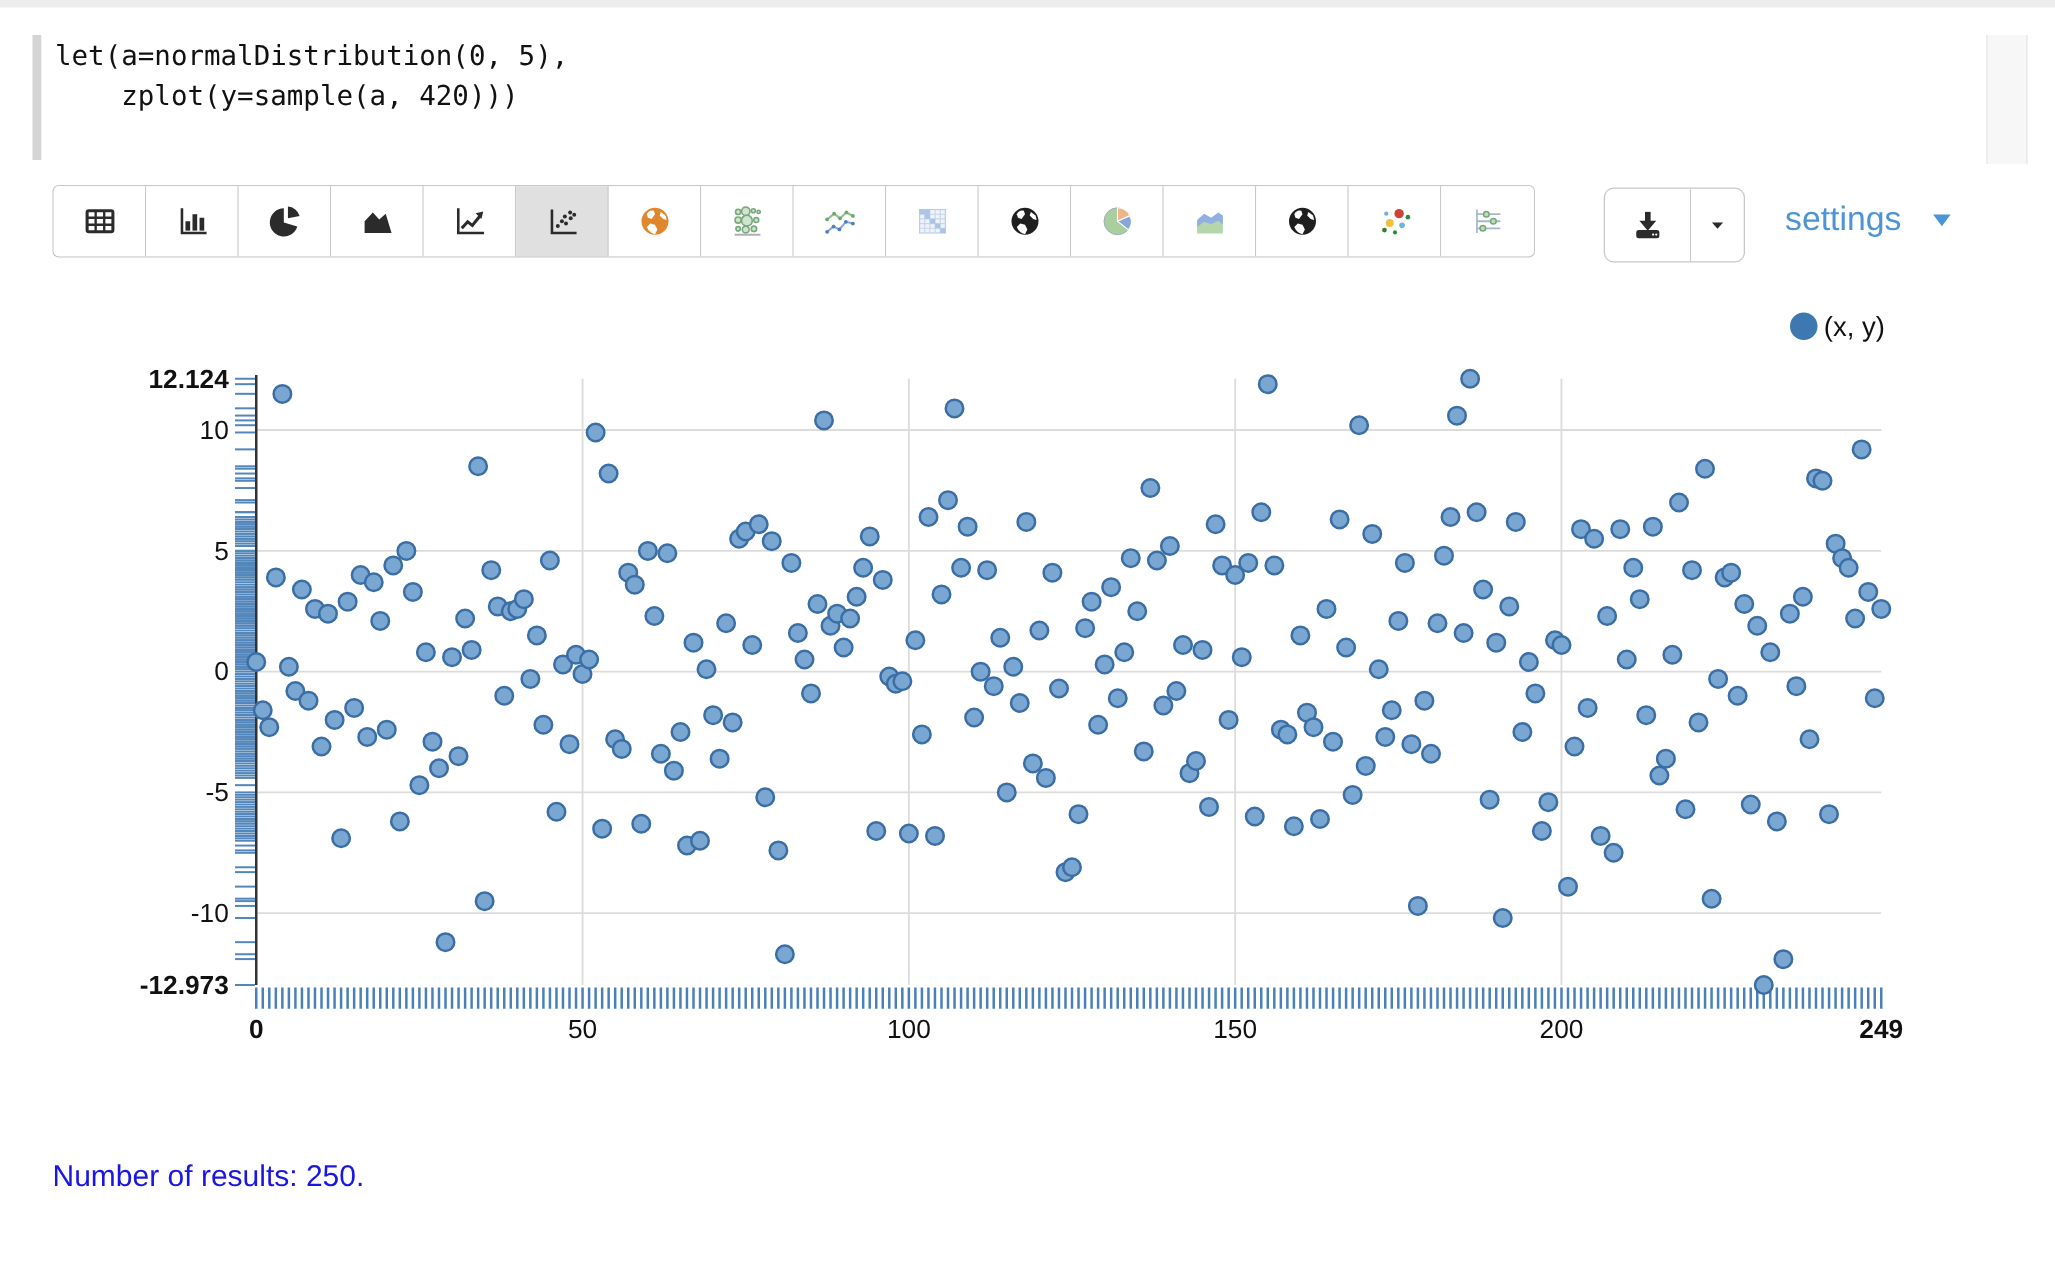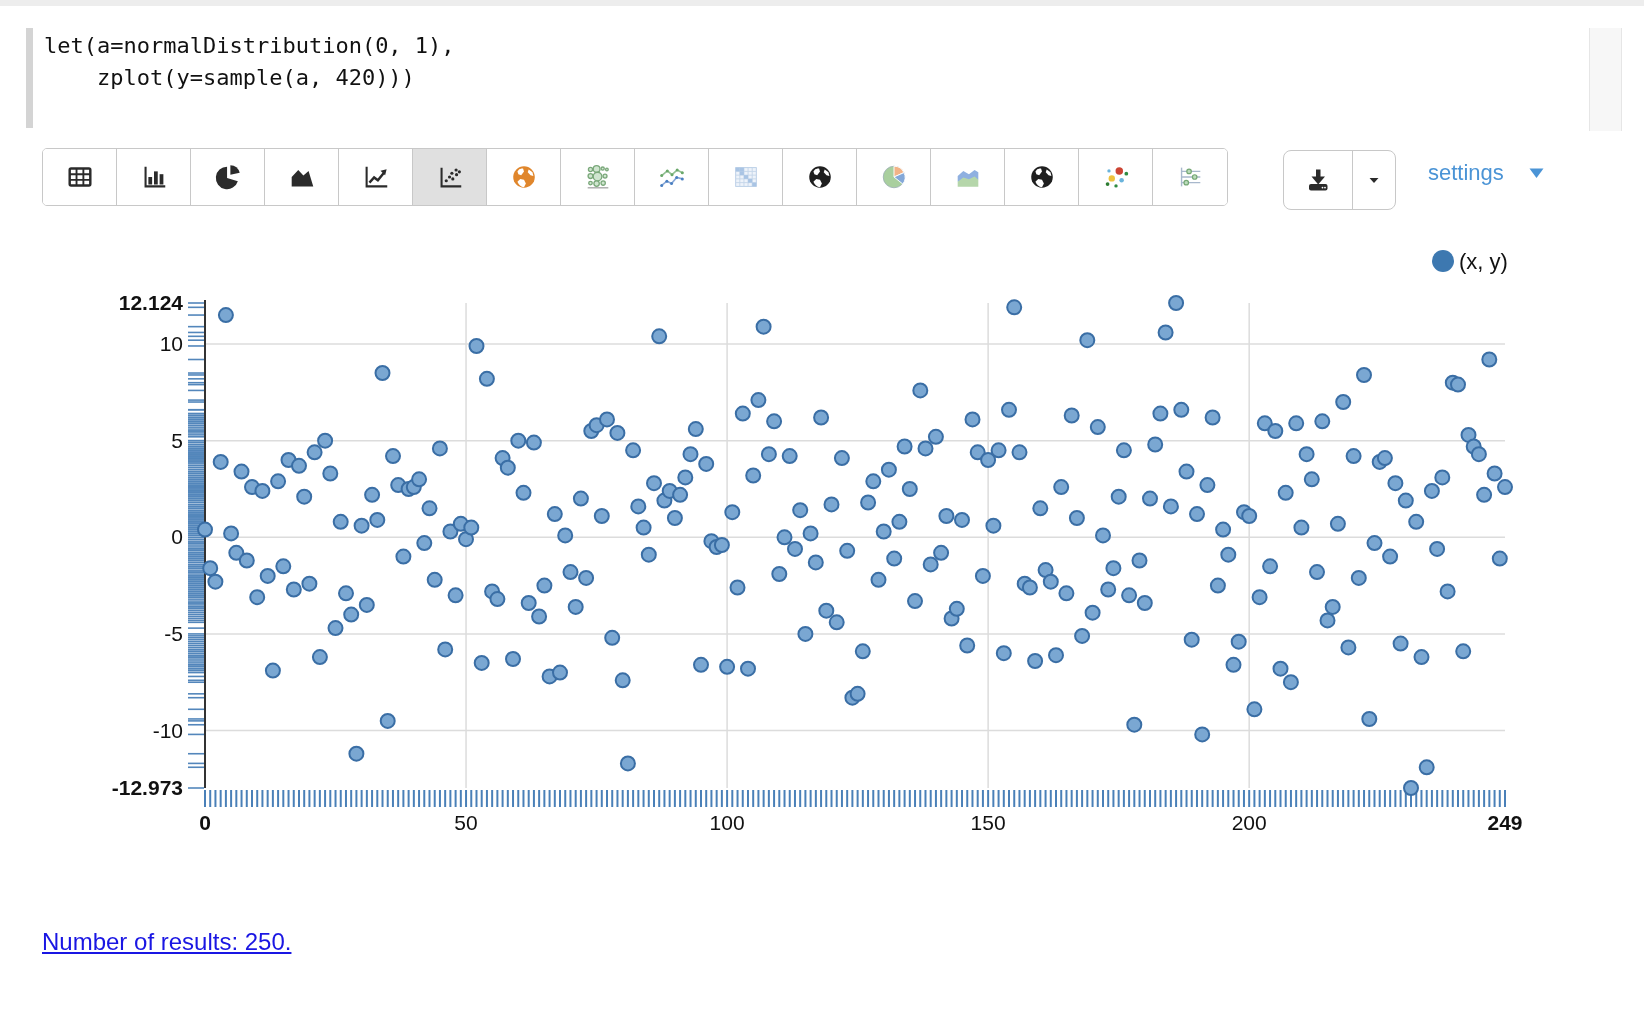--- a/index.html
+++ b/index.html
@@ -35,34 +35,34 @@
   .dl-group{
     position:absolute;left:1283px;top:150px;height:58px;display:flex;
     border:1px solid #c8c8c8;border-radius:8px;background:#fff;
   }
   .dl-btn{width:69px;height:58px;display:flex;align-items:center;justify-content:center;
     border-right:1px solid #c8c8c8;cursor:pointer;box-sizing:border-box;border-radius:7px 0 0 7px;}
   .caret-btn{width:42px;height:58px;display:flex;align-items:center;justify-content:center;
     cursor:pointer;border-radius:0 7px 7px 0;}
   .settings{
     position:absolute;left:1428px;top:160px;display:flex;align-items:center;gap:24px;
-    font-size:22px;color:#4b94d6;cursor:pointer;
+    font-size:27px;color:#4b94d6;cursor:pointer;
   }
   
   #chart-svg{position:absolute;left:0;top:230px;}
   .footer-text{position:absolute;left:42px;top:928px;font-size:24px;}
 </style>
 </head>
 <body>
 
 <div class="top-strip"></div>
 
 <div class="editor">
   <div class="editor-gutter"></div>
-  <div class="code"><span>let(a=normalDistribution(0, 1),</span>
+  <div class="code"><span>let(a=normalDistribution(0, 5),</span>
 <span>    zplot(y=sample(a, 420)))</span></div>
   <div class="editor-scrollbar"></div>
 </div>
 
 <div class="toolbar" id="toolbar">
     <div class="tb-btn">
       <svg width="30" height="30" viewBox="0 0 32 32">
         <rect x="5" y="7" width="22" height="18" rx="1.5" fill="none" stroke="#2b2b2b" stroke-width="2.6"></rect>
         <path d="M5 13h22M5 19h22M12.3 7v18M19.6 7v18" stroke="#2b2b2b" stroke-width="2" fill="none"></path>
       </svg>
@@ -1030,13 +1030,13 @@
       <text x="988.1325301204819" y="600">150</text>
       <text x="1249.1767068273093" y="600">200</text>
       <text x="1505" y="600" font-weight="bold">249</text>
     </g>
     <g>
       <circle cx="1443" cy="31" r="11" fill="#3d78b0"></circle>
       <text x="1459" y="39" font-size="22" fill="#111">(x, y)</text>
     </g>
   </svg>
 
-<div class="footer-text" style="color: rgb(26, 22, 227); text-decoration: underline;">Number of results: 250.</div>
+<div class="footer-text" style="color: rgb(26, 22, 227);">Number of results: 250.</div>
 
 </body></html>

